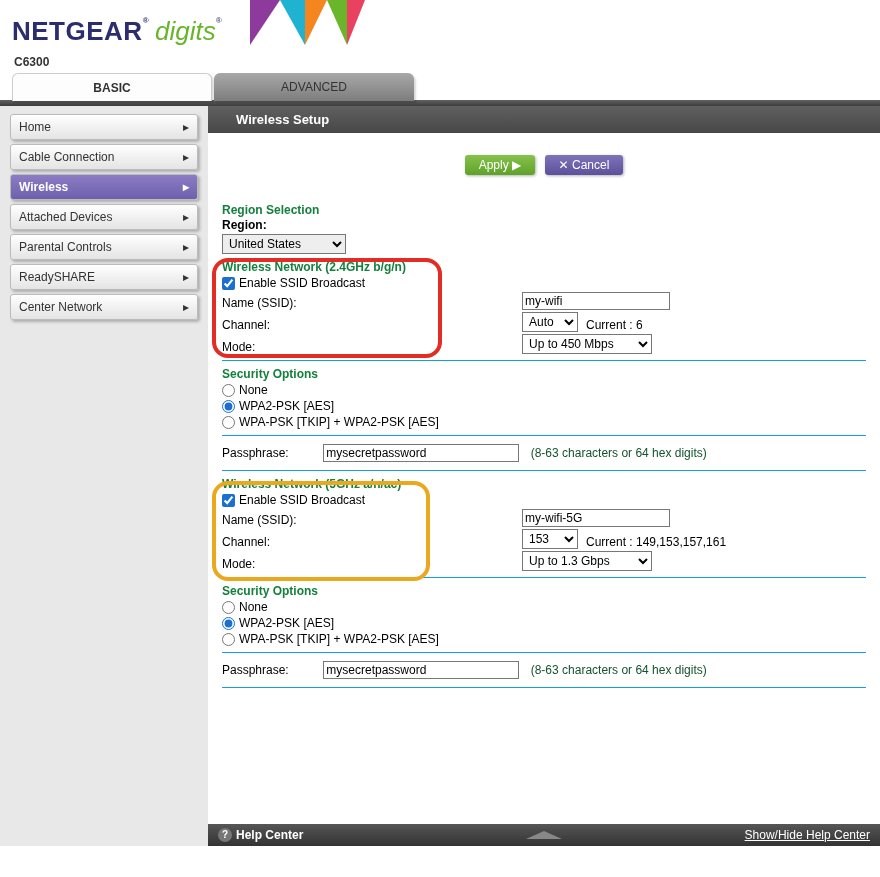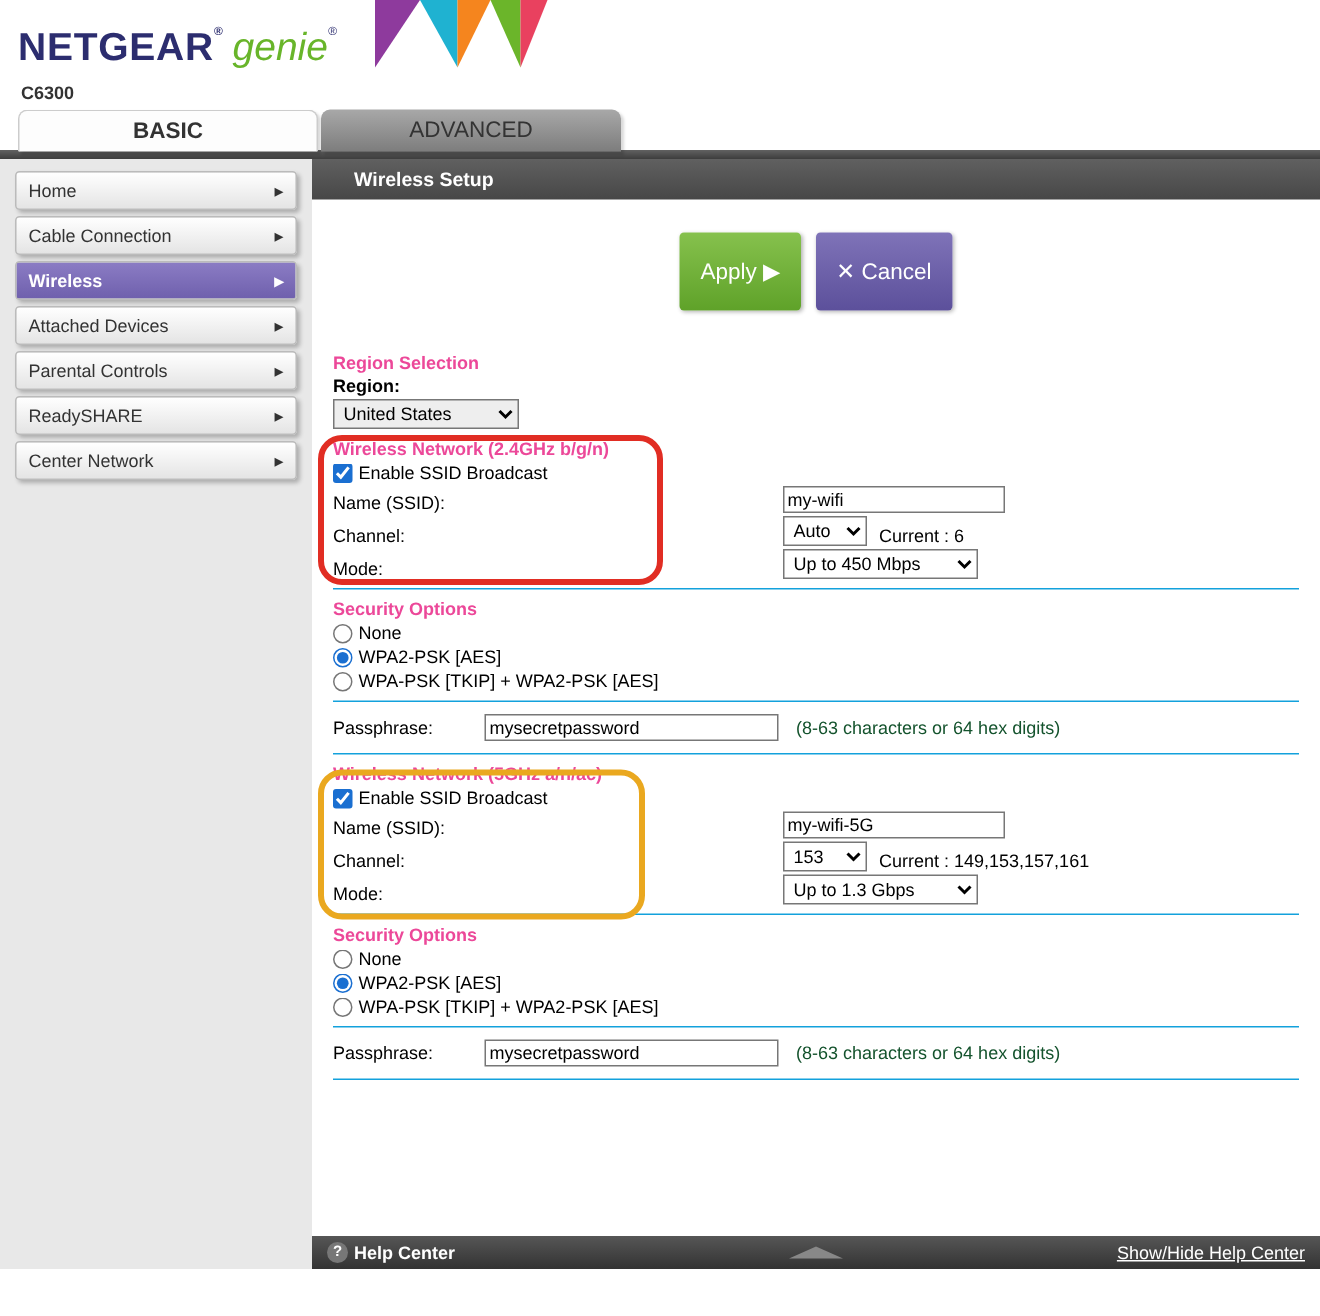--- a/index.html
+++ b/index.html
@@ -18,38 +18,38 @@
   .logo-genie { font-size:26px; font-weight:400; color:#68b52a; font-style:italic;}
   .logo-shapes { position:absolute; top:0; left:250px; height:45px; }
   .shape { display:inline-block; width:0; height:0; border-style:solid; }
   .s1 { border-width: 45px 30px 0 0; border-color:#8e3a9d transparent transparent transparent;}
   .s2 { border-width: 0 25px 45px 0; border-color:transparent #1fb2d1 transparent transparent;}
   .s3 { border-width: 45px 22px 0 0; border-color:#f5851e transparent transparent transparent;}
   .s4 { border-width: 0 20px 45px 0; border-color:transparent #6bb52a transparent transparent;}
   .s5 { border-width: 45px 18px 0 0; border-color:#e9415f transparent transparent transparent;}
   .model { padding:6px 0 4px 14px; font-size:12px; color:#333; font-weight:bold;}
   .tabs { padding-left:12px; display:flex; gap:2px; }
-  .tab { width:200px; height:28px; line-height:28px; text-align:center; border-radius:6px 6px 0 0; font-size:15px; cursor:pointer; box-shadow:2px 2px 2px rgba(0,0,0,.15);}
+  .tab { width:200px; height:28px; line-height:28px; text-align:center; border-radius:6px 6px 0 0; font-size:12px; cursor:pointer; box-shadow:2px 2px 2px rgba(0,0,0,.15);}
   .tab-active { background:#fdfdfd; color:#333; font-weight:bold; border:1px solid #ccc; border-bottom:none;}
   .tab-inactive { background:linear-gradient(#a8a8a8,#7d7d7d); color:#333; }
   .bar-top { height:6px; background:linear-gradient(#616161,#3d3d3d); margin-top:-1px;}
   .container { display:flex; background:#e8e8e8; height:740px;}
   .sidebar { width:208px; padding:8px 10px 0 10px; display:flex; flex-direction:column; gap:4px;}
   .side-item { background:linear-gradient(#ffffff,#e4e4e4); border:1px solid #bbb; height:26px; line-height:24px; padding:0 8px; font-size:12px; color:#333; border-radius:3px; box-shadow:2px 2px 3px rgba(0,0,0,.25); display:flex; justify-content:space-between; align-items:center; cursor:pointer;}
   .side-item.active { background:linear-gradient(#8b7cc4,#6f60ad); color:#fff; font-weight:bold; }
   .side-arrow { font-size:12px; color:#333; }
   .side-item.active .side-arrow { color:#fff; }
   .main { flex:1; background:#4a4a4a; display:flex; flex-direction:column;}
   .main-title { background:linear-gradient(#606060,#474747); color:#fff; font-weight:bold; padding:6px 28px; font-size:13px;}
   .content-wrap { background:#fff; margin:0; flex:1; padding:12px 14px 0 14px; overflow-y:auto; position:relative;}
   .btn-row { text-align:center; margin:10px 0 28px 0;}
-  .btn { display:inline-block; padding:17px 14px; border-radius:3px; color:#fff; font-size:15px; margin:0 3px; border:none; cursor:pointer; box-shadow:1px 1px 3px rgba(0,0,0,.3);}
+  .btn { display:inline-block; padding:3px 14px; border-radius:3px; color:#fff; font-size:12px; margin:0 3px; border:none; cursor:pointer; box-shadow:1px 1px 3px rgba(0,0,0,.3);}
   .btn-apply { background:linear-gradient(#86c14d,#5fa229); }
   .btn-cancel { background:linear-gradient(#7f73b8,#5c509b); }
-  .section-head { font-weight:bold; font-size:12px; color:#ec4899; margin-bottom:1px;}
+  .section-head { font-weight:bold; font-size:12px; color:#15803d; margin-bottom:1px;}
   .label-row { margin:2px 0; display:flex; align-items:flex-end;}
   .lbl { width:300px; }
   select, input[type=text] { font-size:12px; border:1px solid #777; padding:1px 2px; background:#fff;}
   .sel-region { width:124px; background:#eee;}
   .ssid-input { width:148px; }
   .pass-input { width:196px; }
   .hr { border:0; border-top:1px solid #13a1dc; margin:6px 0;}
   .note { color:#14532d; margin-left:8px; }
   .highlight-red { border:4px solid #e12d23; border-radius:16px; padding:4px 10px; margin:4px 0 2px -10px; width:230px; position: absolute; height:100px; pointer-events:none;}
   .highlight-yellow { border:4px solid #eaa81f; border-radius:16px; padding:4px 10px; margin:4px 0 2px -10px; width:218px; position:absolute; height:100px; pointer-events:none;}
@@ -67,21 +67,21 @@
   input[type=checkbox], input[type=radio]{ accent-color:#1a6fd1; margin-right:4px; vertical-align:middle;}
   .reg-lbl { margin-bottom:2px;font-weight:bold;}
   .mode-sel{ width:130px;}
   .ch-sel{ width:56px;}
 </style>
 </head>
 <body>
 
 <div class="logo-row">
   <span class="logo-netgear"><span>NETGEAR</span><span class="logo-sub">®</span></span>
-  <span class="logo-genie"><span>genie</span><span class="logo-sub">®</span></span>
+  <span class="logo-genie"><span>digits</span><span class="logo-sub">®</span></span>
 </div>
 <div class="logo-shapes">
   <span class="shape s1"></span><span class="shape s2"></span><span class="shape s3"></span><span class="shape s4"></span><span class="shape s5"></span>
 </div>
 
 <div class="model">C6300</div>
 
 <div class="tabs">
   <div class="tab tab-active">BASIC</div>
   <div class="tab tab-inactive">ADVANCED</div>

